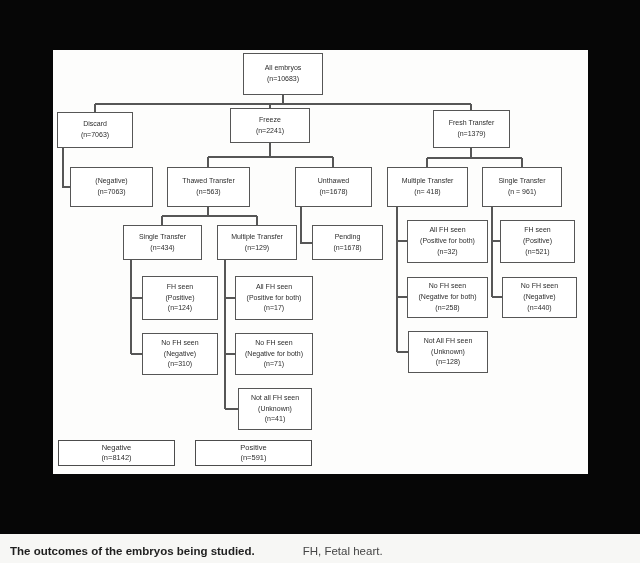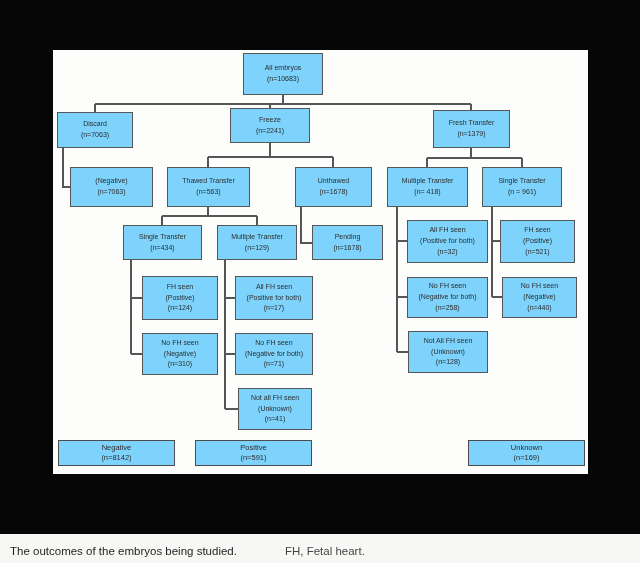--- a/index.html
+++ b/index.html
@@ -8,34 +8,34 @@
     background:#060606;
     font-family:"Liberation Sans", sans-serif;
   }
   .figure-panel{
     position:absolute;left:53px;top:50px;width:535px;height:424px;
     background:#fdfdfc;
   }
   .flow-layer{position:absolute;left:0;top:0;width:640px;height:563px;}
   .node{
     position:absolute;box-sizing:border-box;
-    background:#7dd3fc;border:1px solid #565656;
+    background:#ffffff;border:1px solid #565656;
     display:flex;align-items:center;justify-content:center;
     text-align:center;white-space:pre-line;
     font-size:7px;line-height:1.55;color:#2d2d2d;
   }
   .node.summary{font-size:7.5px;line-height:1.35;border-color:#4c4c4c;}
   svg.connectors{position:absolute;left:0;top:0;}
   .caption-strip{
     position:absolute;left:0;top:534px;width:640px;height:29px;
     background:#f7f7f5;box-sizing:border-box;
     padding:11px 0 0 10px;
     font-size:11.5px;color:#444;
   }
-  .caption-strip b{color:#1f1f1f;font-weight:normal;}
+  .caption-strip b{color:#1f1f1f;font-weight:bold;}
   .caption-regular{margin-left:4px;color:#454545;padding-left:44px;}
 </style>
 </head>
 <body>
 
 <div class="figure-panel"></div>
 
 <div class="flow-layer">
 
   <svg class="connectors" width="640" height="563" viewBox="0 0 640 563">
@@ -133,19 +133,17 @@
 (n=128)</div>
 
   <div class="node" style="left:238px;top:388px;width:74px;height:42px">Not all FH seen
 (Unknown)
 (n=41)</div>
 
   <div class="node summary" style="left:58px;top:440px;width:117px;height:26px">Negative
 (n=8142)</div>
   <div class="node summary" style="left:195px;top:440px;width:117px;height:26px">Positive
 (n=591)</div>
-  <div class="node summary" style="left:468px;top:440px;width:117px;height:26px">Unknown
-(n=169)</div>
 </div>
 
 <div class="caption-strip">
   <b>The outcomes of the embryos being studied.</b><span class="caption-regular">FH, Fetal heart.</span>
 </div>
 
 </body></html>

